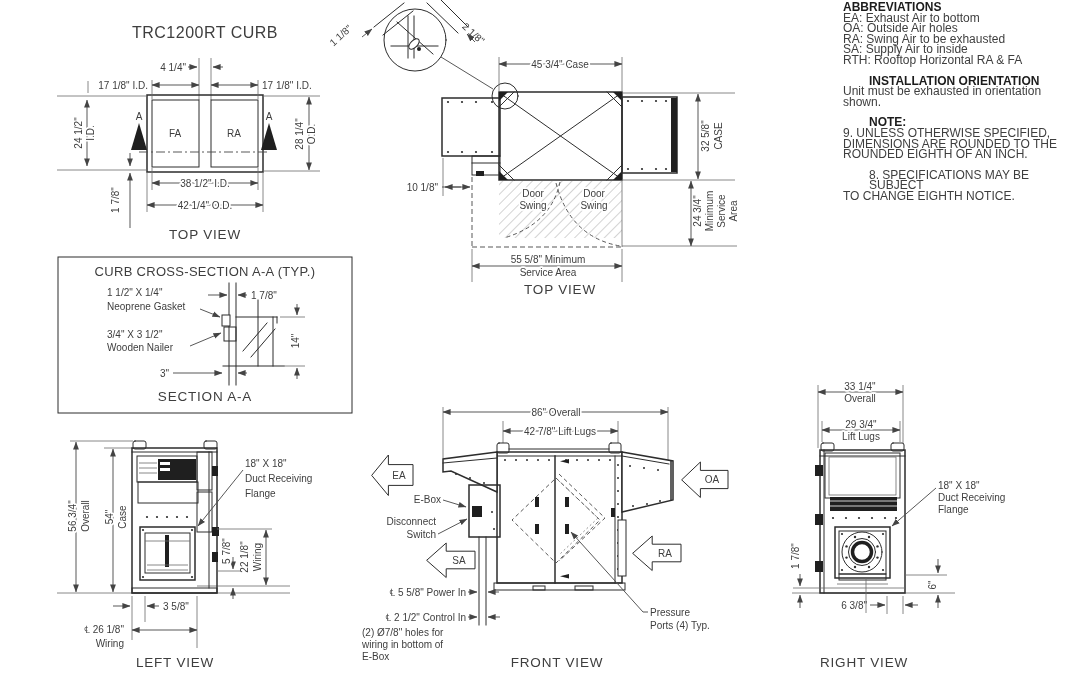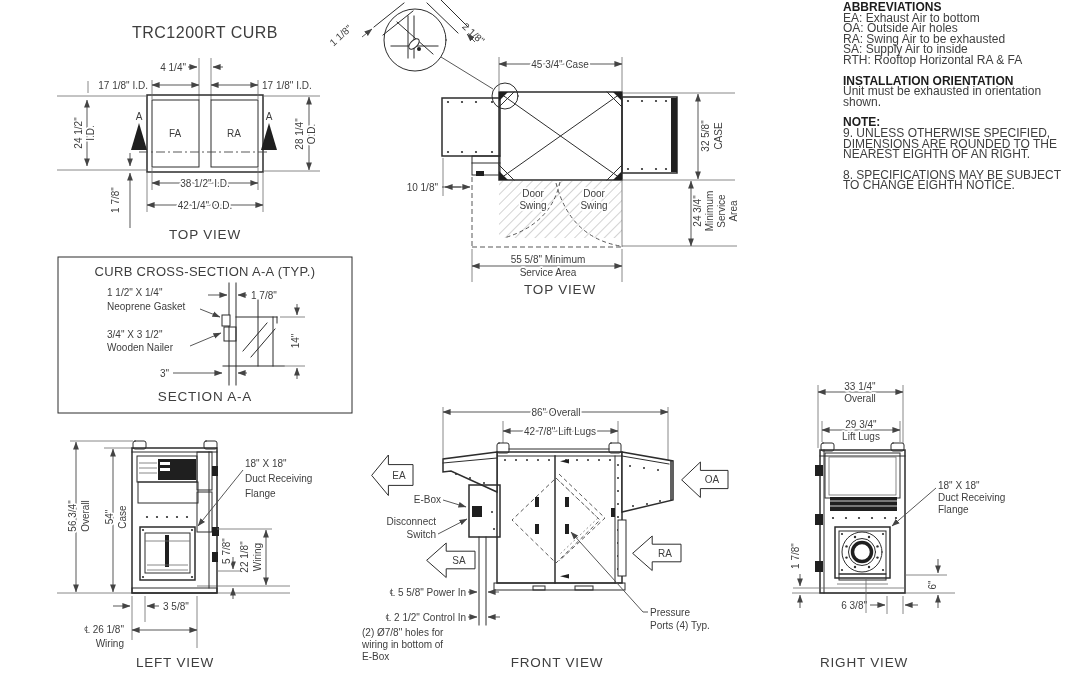--- a/index.html
+++ b/index.html
@@ -17,21 +17,21 @@
   .wfill{fill:#ffffff;}
   .dark{fill:#1f1f1f;stroke:none;}
   .dot{fill:#2d2d2d;stroke:none;}
   .dash{stroke-dasharray:5 3;}
   .ddash{stroke-dasharray:4 3;}
   .dashdot{stroke-dasharray:9 3 2 3;}
   .halo{paint-order:stroke fill;stroke:#fff;stroke-width:3.5px;stroke-linejoin:round;}
   .notes{position:absolute;left:843px;top:2px;width:244px;color:#3e3e3e;
          font-size:12px;line-height:10.6px;}
   .notes .nt{font-weight:bold;color:#1c1c1c;}
-  .notes .sp{margin-top:10px;}
+  .notes .sp{margin-top:10px;margin-left:26px;}
 </style>
 </head>
 <body>
 
 <div id="sheet">
 <svg width="1088" height="673" viewBox="0 0 1088 673">
   <defs>
     <marker id="arr" viewBox="0 0 8 7" refX="7.6" refY="3.5" markerWidth="8" markerHeight="7" orient="auto-start-reverse" markerUnits="userSpaceOnUse">
       <path d="M0,0.6 L8,3.5 L0,6.4 Z" fill="#444"></path>
     </marker>
@@ -448,17 +448,17 @@
   <div>OA: Outside Air holes</div>
   <div>RA: Swing Air to be exhausted</div>
   <div>SA: Supply Air to inside</div>
   <div>RTH: Rooftop Horizontal RA &amp; FA</div>
   <div class="nt sp">INSTALLATION ORIENTATION</div>
   <div>Unit must be exhausted in orientation</div>
   <div>shown.</div>
   <div class="nt sp">NOTE:</div>
   <div>9. UNLESS OTHERWISE SPECIFIED,</div>
   <div>DIMENSIONS ARE ROUNDED TO THE</div>
-  <div>NEAREST EIGHTH OF AN RIGHT.</div>
+  <div>ROUNDED EIGHTH OF AN INCH.</div>
   <div class="sp">8. SPECIFICATIONS MAY BE SUBJECT</div>
   <div>TO CHANGE EIGHTH NOTICE.</div>
 </div>
 </div>
 
 </body></html>

